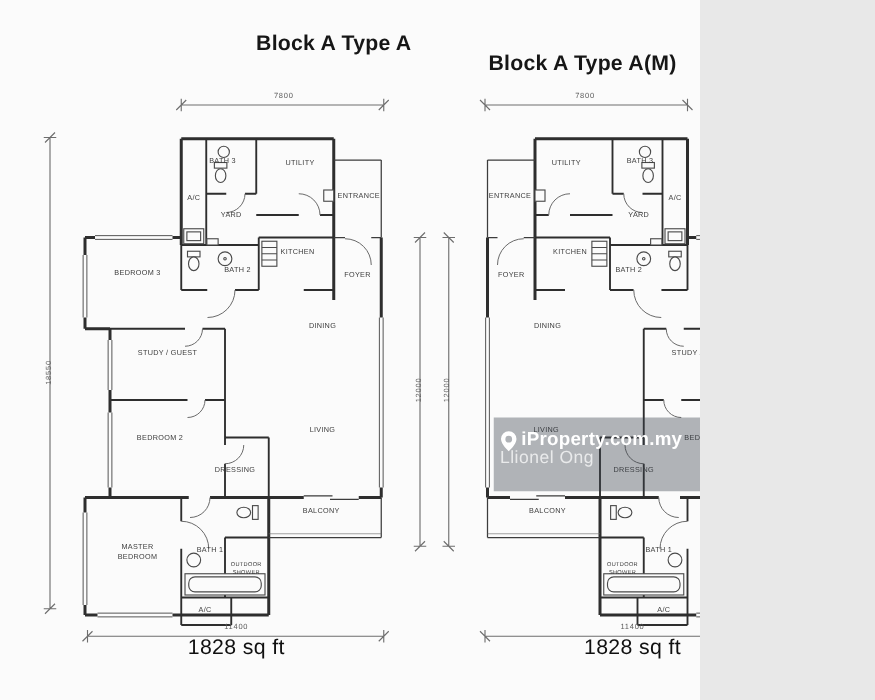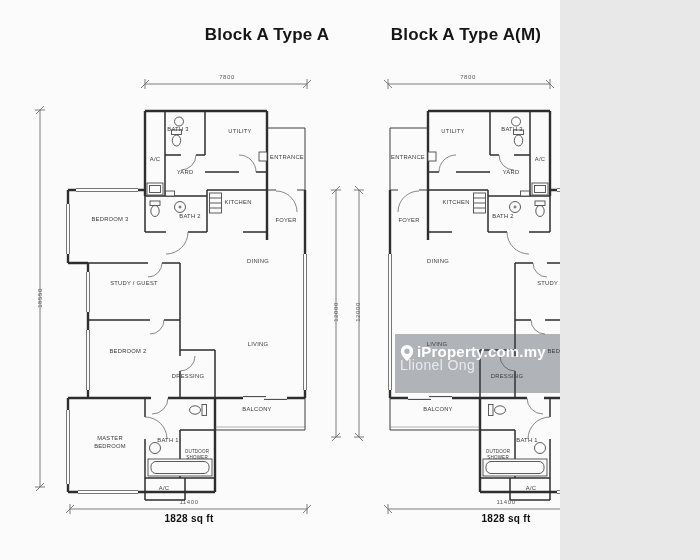--- a/index.html
+++ b/index.html
@@ -6,21 +6,21 @@
   .canvas{position:relative;width:560px;height:560px;background:#fbfbfb;
           font-family:"Liberation Sans",sans-serif;overflow:hidden;}
   .plan-svg{position:absolute;left:0;top:0;}
   .title{position:absolute;transform:translateX(-50%);font-size:17px;font-weight:600;
          color:#161616;letter-spacing:.2px;white-space:nowrap;}
   .room-label{position:absolute;transform:translate(-50%,-50%);font-size:5.8px;
          color:#3b3b3b;letter-spacing:.25px;white-space:nowrap;text-align:center;line-height:1.3;}
   .dim-label{position:absolute;transform:translate(-50%,-50%);font-size:6px;color:#5a5a5a;
          letter-spacing:.6px;white-space:nowrap;}
   .dim-label.v{transform:translate(-50%,-50%) rotate(-90deg);}
-  .area-label{position:absolute;transform:translate(-50%,-50%);font-size:10px;font-weight:bold;
+  .area-label{position:absolute;transform:translate(-50%,-50%);font-size:17px;font-weight:normal;
          color:#101010;letter-spacing:.3px;white-space:nowrap;}
   .watermark{position:absolute;left:395px;top:334px;width:305px;height:59px;
          background:rgba(56,64,73,.38);color:#fff;}
   .wm-pin{position:absolute;left:4px;top:10px;}
   .wm-brand{position:absolute;left:22px;top:9px;font-size:15px;font-weight:bold;letter-spacing:.2px;}
   .wm-agent{position:absolute;left:5px;top:23px;font-size:14px;font-weight:400;
          color:rgba(255,255,255,.72);letter-spacing:.4px;}
 </style>
 </head>
 <body>
@@ -122,21 +122,21 @@
           <path d="M336,190 V437 M332,194 L340,186 M332,441 L340,433 M331,190 H341 M331,437 H341"></path>
           <path d="M70,509 H307 M66,513 L74,505 M303,513 L311,505 M70,504 V514 M307,504 V514"></path>
         </g>
       </g>
     </defs>
     <use href="#unit"></use>
     <use href="#unit" transform="translate(695,0) scale(-1,1)"></use>
   </svg>
 
   <div class="title" style="left:267px;top:25px">Block A Type A</div>
-  <div class="title" style="left:466px;top:25px">Block A Type A(M)</div>
+  <div class="title" style="left:466px;top:41px">Block A Type A(M)</div>
 
   <div id="labels">
       <span class="room-label" style="left: 178px; top: 130px;">BATH 3</span>
       <span class="room-label" style="left: 240px; top: 132px;">UTILITY</span>
       <span class="room-label" style="left: 155px; top: 160px;">A/C</span>
       <span class="room-label" style="left: 185px; top: 173px;">YARD</span>
       <span class="room-label" style="left: 287px; top: 158px;">ENTRANCE</span>
       <span class="room-label" style="left: 110px; top: 220px;">BEDROOM 3</span>
       <span class="room-label" style="left: 190px; top: 217px;">BATH 2</span>
       <span class="room-label" style="left: 238px; top: 203px;">KITCHEN</span>

